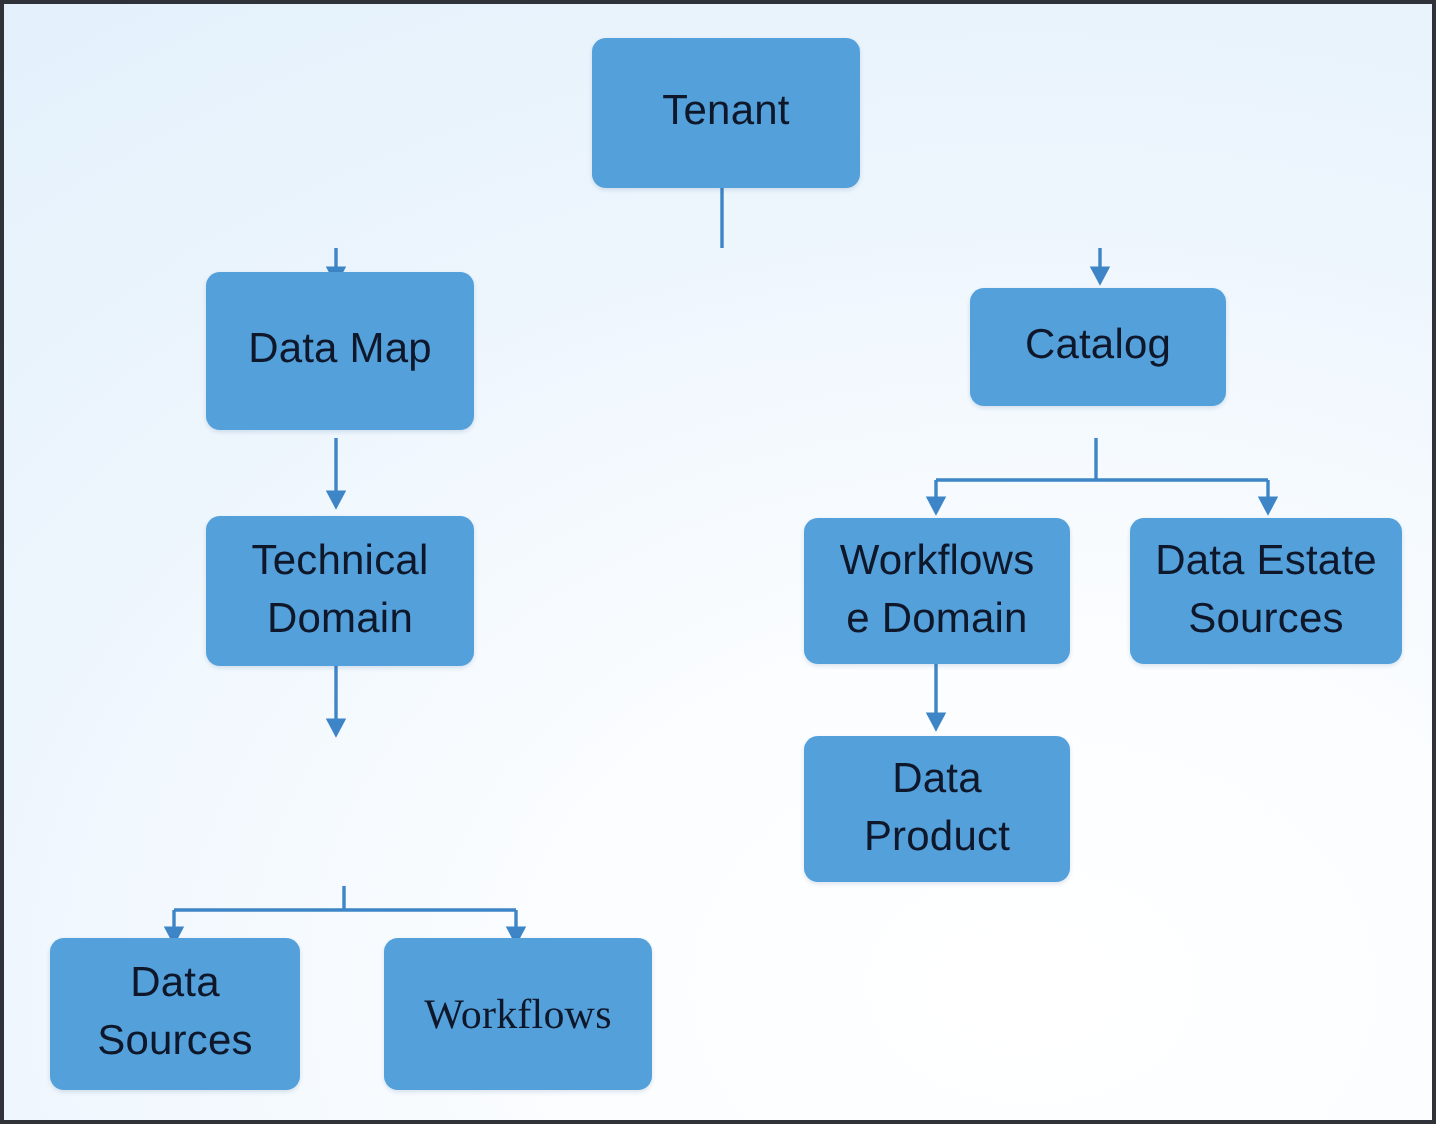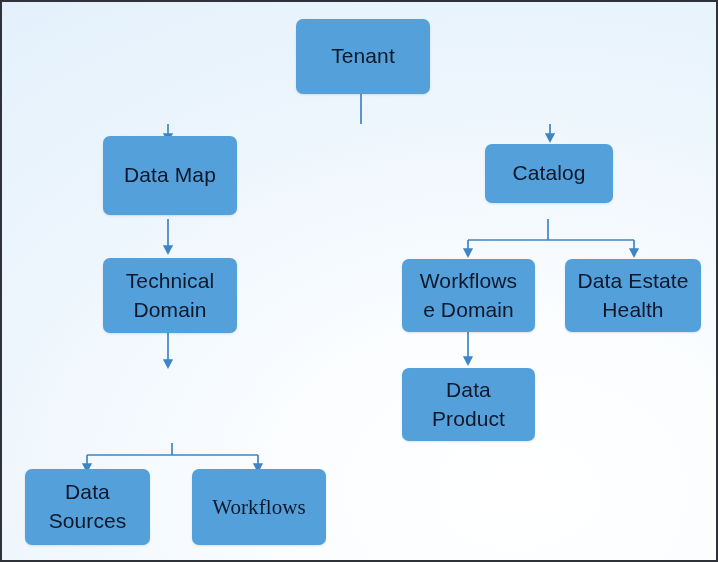--- a/index.html
+++ b/index.html
@@ -118,21 +118,21 @@
 Domain</span>
   </div>
 
   <div class="node" style="left:400px; top:257px; width:133px; height:73px;">
     <span class="lbl">Workflows
 e Domain</span>
   </div>
 
   <div class="node nowrap" style="left:563px; top:257px; width:136px; height:73px;">
     <span class="lbl">Data Estate
-Health</span>
+Sources</span>
   </div>
 
 
   <div class="node nowrap" style="left:400px; top:366px; width:133px; height:73px;">
     <span class="lbl">Data
 Product</span>
   </div>
 
   <div class="node nowrap" style="left:23px; top:467px; width:125px; height:76px;">
     <span class="lbl">Data

